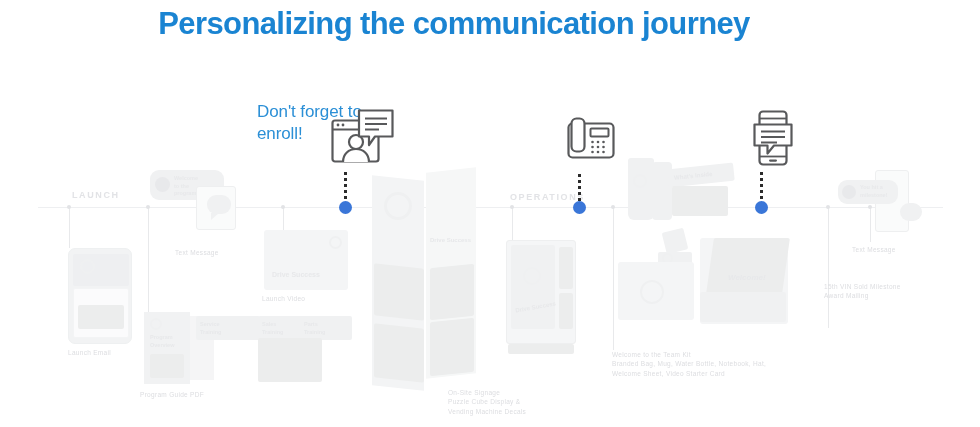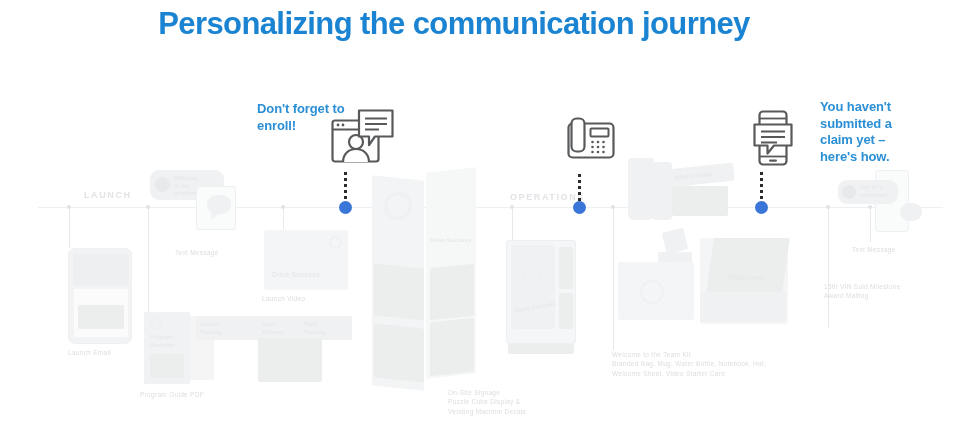--- a/index.html
+++ b/index.html
@@ -102,22 +102,22 @@
   .brochure { background: #f1f2f3; }
   .ring-c {
     border-radius: 50%;
     border: 2px solid #eff0f1;
   }
 
   
   .callout-text {
     position: absolute;
     color: #2b8fd6;
-    font-size: 13px;
-    font-weight: bold;
+    font-size: 17px;
+    font-weight: normal;
     line-height: 1.27;
     white-space: pre-line;
     letter-spacing: -0.1px;
   }
   .callout-icon { position: absolute; }
   .dotted-line {
     position: absolute;
     width: 3px;
     background-image: linear-gradient(to bottom, #2b2b2b 50%, rgba(255,255,255,0) 0%);
     background-size: 3px 6px;
@@ -144,21 +144,21 @@
 <body>
 
 <div id="stage">
 
   <div id="page-title">Personalizing the communication journey</div>
 
   <div id="bg-layer">
 
     <div class="baseline" style="left:38px; top:207px; width:905px;"></div>
 
-    <div class="bg phase-label" style="left:72px; top:190px;margin-left:12px;">LAUNCH</div>
+    <div class="bg phase-label" style="left:72px; top:190px;">LAUNCH</div>
 
     <div class="stem" style="left:69px; top:208px; height:40px;"></div>
     <div class="stem-dot" style="left:67px; top:205px;"></div>
     <div class="bg tablet" style="left:68px; top:248px; width:64px; height:96px;">
       <div class="tablet-hero" style="left:4px; top:5px; width:56px; height:32px; border-radius:2px;"></div>
       <div class="tablet-screen" style="left:4px; top:39px; width:56px; height:50px; border-radius:2px; border:1px solid #f3f4f5;"></div>
       <div class="ring-c" style="position:absolute; left:11px; top:10px; width:15px; height:15px;"></div>
       <div class="bg card3" style="position:absolute; left:9px; top:56px; width:46px; height:24px;"></div>
     </div>
     <div class="bg bg-label" style="left:68px; top:348px;">Launch Email</div>
@@ -313,24 +313,20 @@
           <circle cx="36.5" cy="30" r="1.3"></circle>
         <circle cx="25.5" cy="35" r="1.3"></circle>
           <circle cx="31" cy="35" r="1.3"></circle>
           <circle cx="36.5" cy="35" r="1.3"></circle>
       </g>
     </svg>
   </div>
   <div class="dotted-line" style="left:578px; top:174px; height:29px;"></div>
   <div class="anchor-dot" style="left:573px; top:201px;"></div>
 
-  <div class="callout-text" style="left:820px; top:99px; width:112px;">You haven't
-submitted a
-claim yet –
-here's how.</div>
   <div class="callout-icon" style="left:752px; top:110px;">
     <svg width="42" height="56" viewBox="0 0 42 56" fill="none">
       <rect x="7.5" y="1.5" width="27" height="53" rx="3.5" stroke="#58595b" stroke-width="2.2" fill="#ffffff"></rect>
       <line x1="7.5" y1="8.5" x2="34.5" y2="8.5" stroke="#58595b" stroke-width="1.8"></line>
       <line x1="7.5" y1="46.5" x2="34.5" y2="46.5" stroke="#58595b" stroke-width="1.8"></line>
       <rect x="17" y="49.5" width="8" height="2.2" rx="1.1" fill="#58595b"></rect>
       <path d="M2.5 14.5h37v21H22l-6.5 8v-8H2.5z" stroke="#58595b" stroke-width="2.2" fill="#ffffff" stroke-linejoin="round"></path>
       <line x1="9" y1="21.5" x2="33" y2="21.5" stroke="#58595b" stroke-width="2"></line>
       <line x1="9" y1="27" x2="33" y2="27" stroke="#58595b" stroke-width="2"></line>
       <line x1="9" y1="32.5" x2="25" y2="32.5" stroke="#58595b" stroke-width="2"></line>

